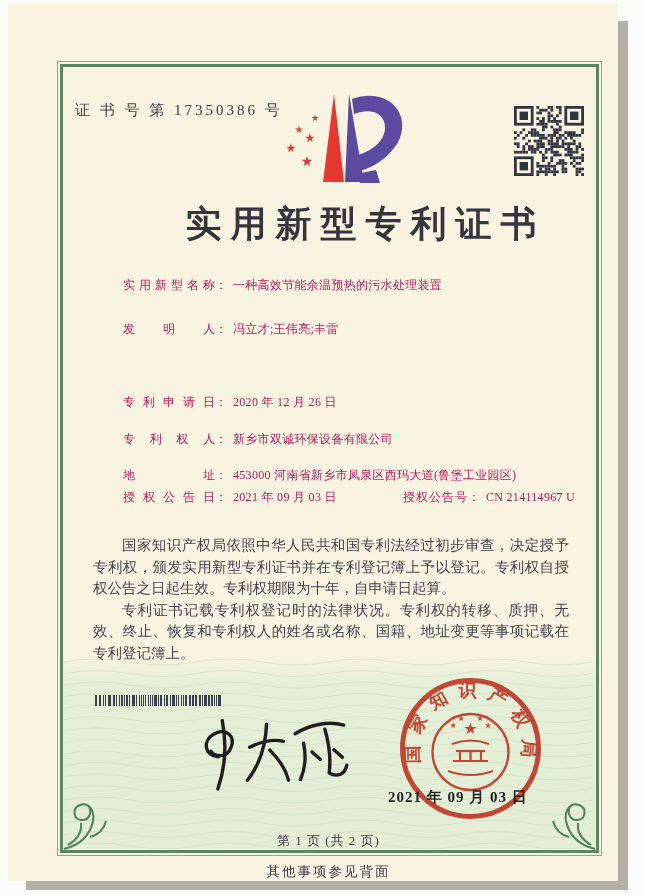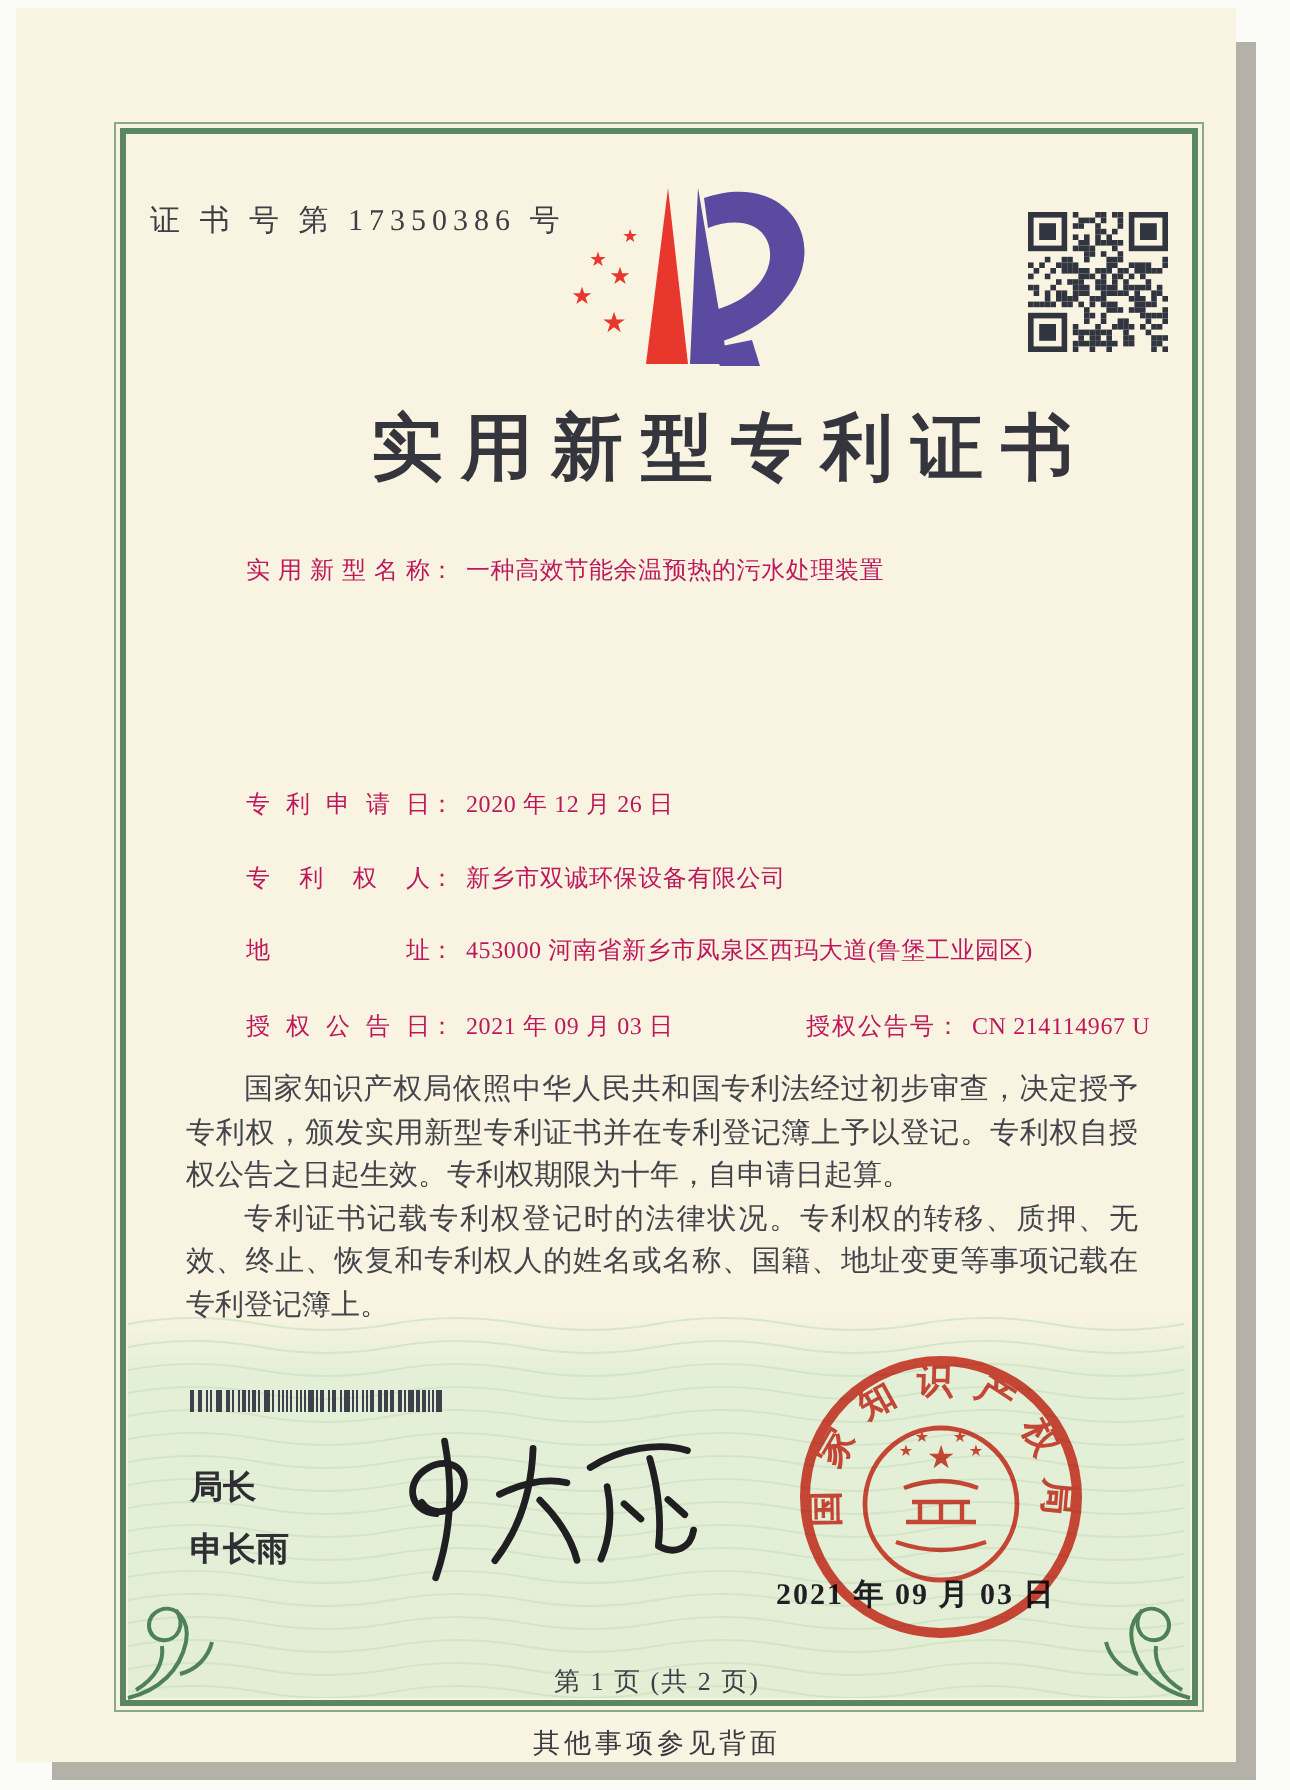--- a/index.html
+++ b/index.html
@@ -340,47 +340,46 @@
         <rect x="61.6" y="67.2" width="2.8" height="2.8"></rect>
         <rect x="67.2" y="67.2" width="2.8" height="2.8"></rect>
       </g>
   </svg>
 
   <div class="title">实用新型专利证书</div>
 
   <div class="row" style="top:277px">
     <span class="lab">实用新型名称</span><span>：</span><span class="val">一种高效节能余温预热的污水处理装置</span>
   </div>
+  <div class="row" style="top:321px">
+    <span class="lab">发明人</span><span>：</span><span class="val">冯立才;王伟亮;丰雷</span>
+  </div>
   <div class="row" style="top:394px">
     <span class="lab">专利申请日</span><span>：</span><span class="val">2020 年 12 月 26 日</span>
   </div>
   <div class="row" style="top:431px">
     <span class="lab">专利权人</span><span>：</span><span class="val">新乡市双诚环保设备有限公司</span>
   </div>
   <div class="row" style="top:467px">
     <span class="lab">地址</span><span>：</span><span class="val">453000 河南省新乡市凤泉区西玛大道(鲁堡工业园区)</span>
   </div>
-  <div class="row" style="top:505px">
+  <div class="row" style="top:489px">
     <span class="lab">授权公告日</span><span>：</span><span class="val">2021 年 09 月 03 日</span>
     <span class="pair2">
       <span class="lab2">授权公告号</span><span>：</span><span class="val">CN 214114967 U</span>
     </span>
   </div>
 
   <div class="paras">
     <p>国家知识产权局依照中华人民共和国专利法经过初步审查，决定授予专利权，颁发实用新型专利证书并在专利登记簿上予以登记。专利权自授权公告之日起生效。专利权期限为十年，自申请日起算。</p>
     <p>专利证书记载专利权登记时的法律状况。专利权的转移、质押、无效、终止、恢复和专利权人的姓名或名称、国籍、地址变更等事项记载在专利登记簿上。</p>
   </div>
 
   <div class="barcode" id="barcode"><span style="width:2px;margin-right:2px"></span><span style="width:2px;margin-right:2px"></span><span style="width:1px;margin-right:1px"></span><span style="width:1px;margin-right:2px"></span><span style="width:3px;margin-right:2px"></span><span style="width:2px;margin-right:1px"></span><span style="width:1px;margin-right:2px"></span><span style="width:1px;margin-right:1px"></span><span style="width:2px;margin-right:1px"></span><span style="width:1px;margin-right:1px"></span><span style="width:2px;margin-right:1px"></span><span style="width:1px;margin-right:2px"></span><span style="width:3px;margin-right:1px"></span><span style="width:1px;margin-right:2px"></span><span style="width:1px;margin-right:1px"></span><span style="width:1px;margin-right:1px"></span><span style="width:1px;margin-right:1px"></span><span style="width:1px;margin-right:2px"></span><span style="width:1px;margin-right:1px"></span><span style="width:1px;margin-right:1px"></span><span style="width:1px;margin-right:1px"></span><span style="width:3px;margin-right:1px"></span><span style="width:1px;margin-right:1px"></span><span style="width:2px;margin-right:2px"></span><span style="width:1px;margin-right:1px"></span><span style="width:2px;margin-right:2px"></span><span style="width:1px;margin-right:1px"></span><span style="width:3px;margin-right:1px"></span><span style="width:1px;margin-right:1px"></span><span style="width:1px;margin-right:2px"></span><span style="width:1px;margin-right:1px"></span><span style="width:1px;margin-right:1px"></span><span style="width:2px;margin-right:2px"></span><span style="width:2px;margin-right:1px"></span><span style="width:2px;margin-right:1px"></span><span style="width:2px;margin-right:2px"></span><span style="width:2px;margin-right:1px"></span><span style="width:1px;margin-right:1px"></span><span style="width:3px;margin-right:1px"></span><span style="width:2px;margin-right:1px"></span><span style="width:2px;margin-right:1px"></span><span style="width:1px;margin-right:1px"></span><span style="width:1px;margin-right:1px"></span><span style="width:3px;margin-right:1px"></span></div>
 
-  <div class="officer">
-    <div>局长</div>
-    <div>申长雨</div>
-  </div>
 
   <svg class="sig" width="168" height="100" viewBox="0 0 168 100">
     <g transform="rotate(-3 84 50)">
       <path d="M30,52 C16,50 15,35 27,29 C39,23 49,32 43,44 C39,53 27,53 23,46"></path>
       <path d="M36,16 C39,38 37,62 28,84"></path>
       <path d="M80,22 C78,44 71,62 58,77"></path>
       <path d="M62,44 C74,39 86,37 96,40"></path>
       <path d="M82,48 C91,58 97,69 99,79"></path>
       <path d="M108,33 C124,24 143,22 157,27"></path>
       <path d="M116,43 C118,56 116,69 111,79"></path>

